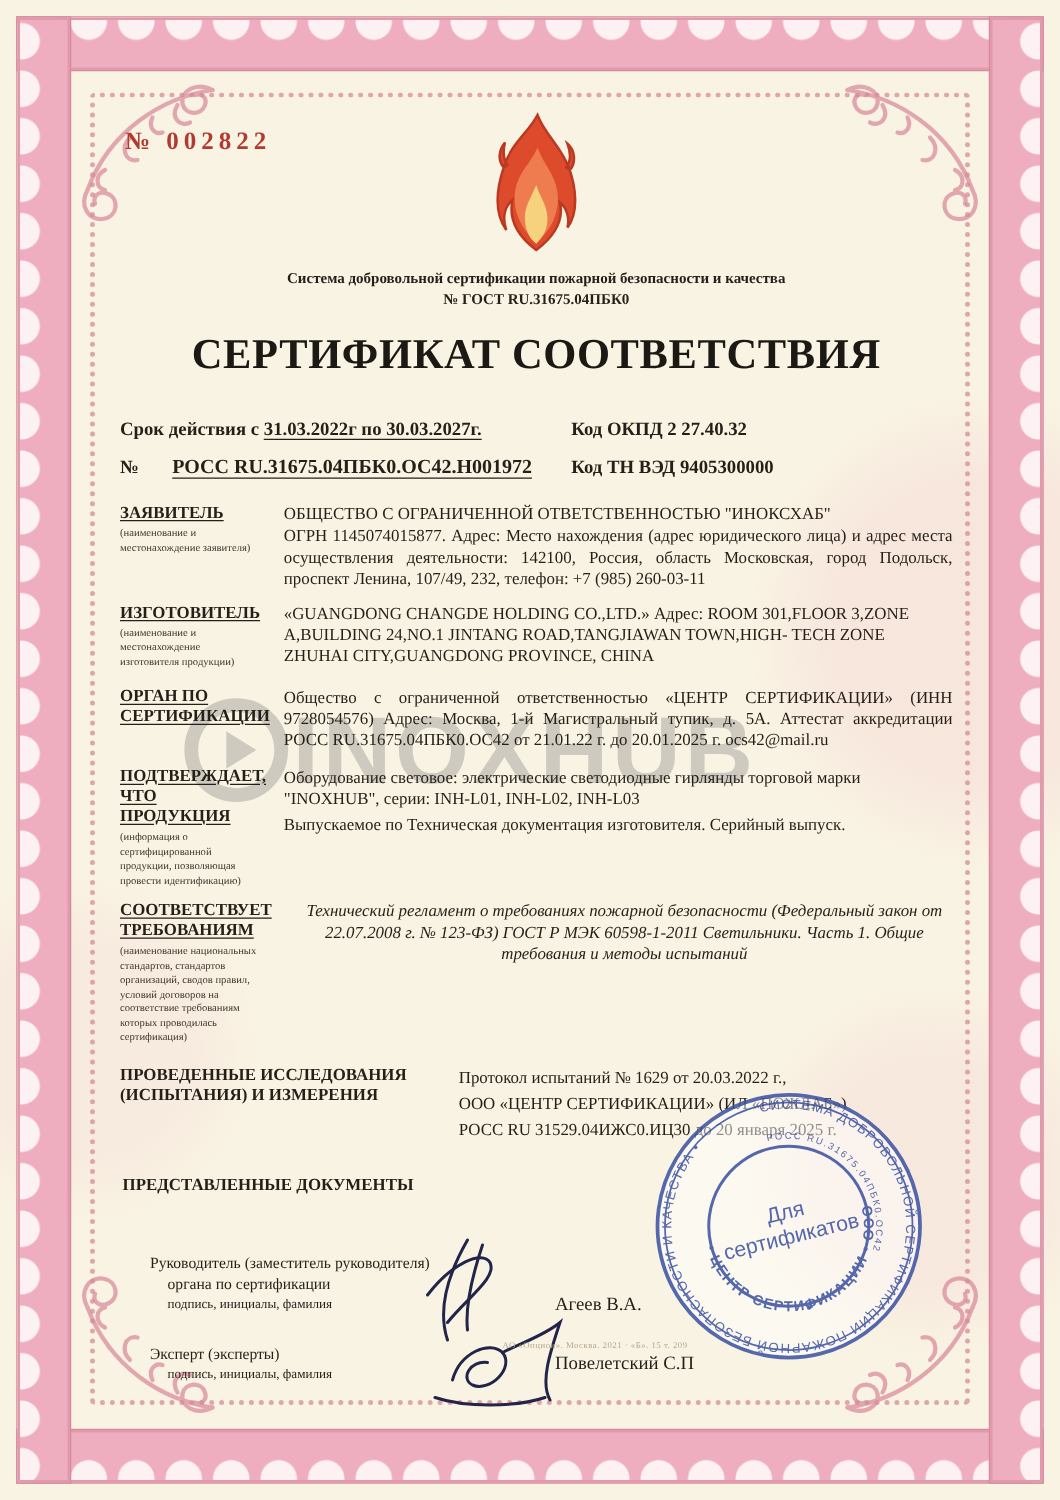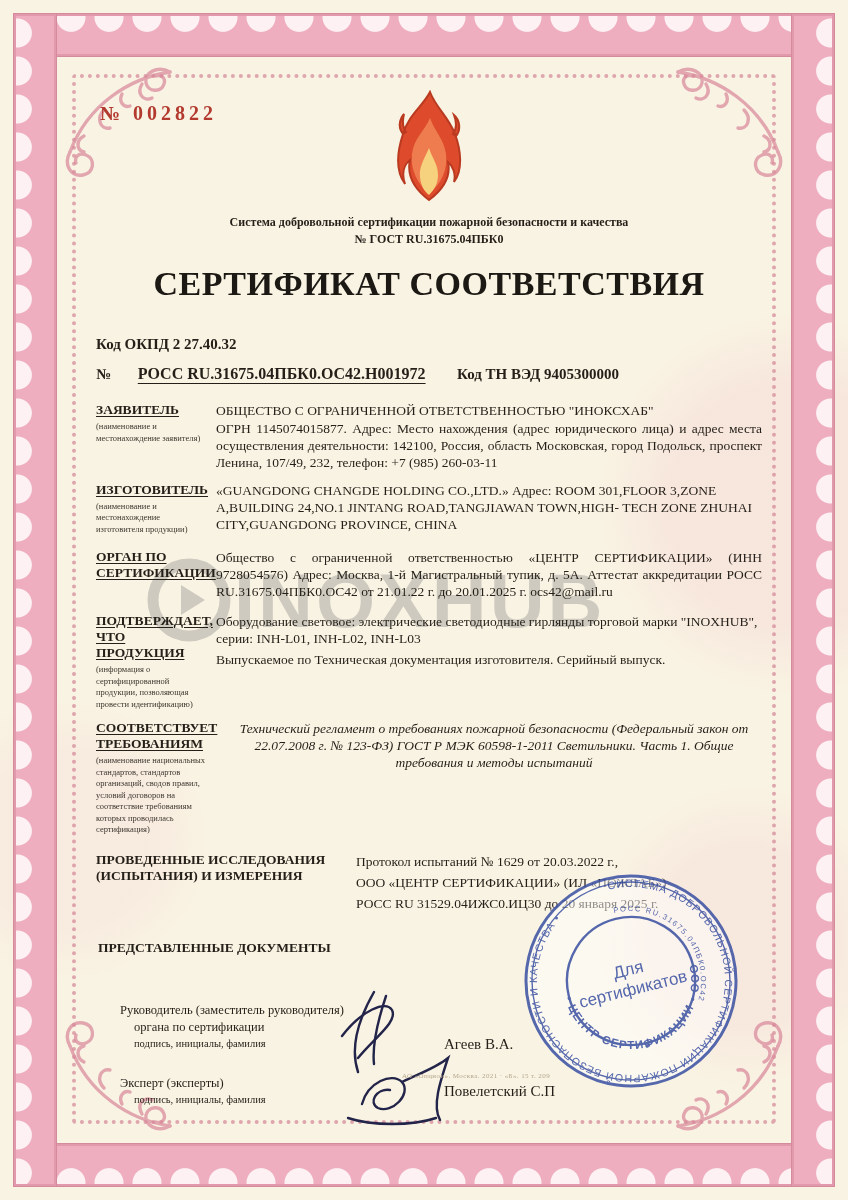--- a/index.html
+++ b/index.html
@@ -41,21 +41,21 @@
   .sys-line{font-weight:bold;font-size:12px;line-height:1.45;text-align:center;}
   .doc-title{font-weight:bold;font-size:34px;letter-spacing:.5px;margin-top:16px;color:#1c1813;}
   .meta-group{position:absolute;top:246px;left:0;right:0;font-size:15px;}
   .meta-row{display:grid;grid-template-columns:1fr 305px;align-items:baseline;margin-bottom:12px;}
   .meta-left{font-weight:600;}
   .meta-left u{font-weight:bold;text-underline-offset:3px;}
   .meta-right{font-weight:bold;}
   .num-row .num-sign{display:inline-block;width:38px;font-weight:bold;}
   .num-row .num-val{font-weight:bold;font-size:16px;text-decoration:underline;text-underline-offset:4px;}
   .sections{position:absolute;top:312px;left:0;right:0;}
-  .section{display:grid;grid-template-columns:112px 1fr;column-gap:8px;margin-bottom:9px;}
+  .section{display:grid;grid-template-columns:112px 1fr;column-gap:19px;margin-bottom:9px;}
   .s-label{font-size:13.5px;font-weight:bold;line-height:1.2;}
   .s-label .u{text-decoration:underline;text-underline-offset:2px;}
   .s-sub{font-size:8.5px;font-weight:normal;color:#3c362e;line-height:1.35;margin-top:3px;}
   .s-body{font-size:13.5px;line-height:1.27;text-align:justify;}
   .s-body p{margin:0 0 1px 0;}
   .research{grid-template-columns:252px 1fr;margin-top:16px;margin-bottom:10px;}
   .research .s-label{font-size:13.5px;}
   .research .s-body{text-align:left;line-height:1.55;}
   .docs-label{font-size:13.5px;font-weight:bold;margin:26px 0 0 2px;}
   
@@ -156,20 +156,24 @@
     </svg>
 
     <div class="head-group">
       <div class="sys-line">Система добровольной сертификации пожарной безопасности и качества</div>
       <div class="sys-line">№ ГОСТ RU.31675.04ПБК0</div>
       <div class="doc-title">СЕРТИФИКАТ СООТВЕТСТВИЯ</div>
     </div>
 
     <div class="meta-group">
       <div class="meta-row">
+        <div class="meta-left">
+          <span>Срок действия с</span>
+          <u>31.03.2022г по 30.03.2027г.</u>
+        </div>
         <div class="meta-right">Код ОКПД 2  27.40.32</div>
       </div>
       <div class="meta-row num-row">
         <div>
           <span class="num-sign">№</span>
           <span class="num-val">РОСС RU.31675.04ПБК0.ОС42.Н001972</span>
         </div>
         <div class="meta-right">Код ТН ВЭД 9405300000</div>
       </div>
     </div>

